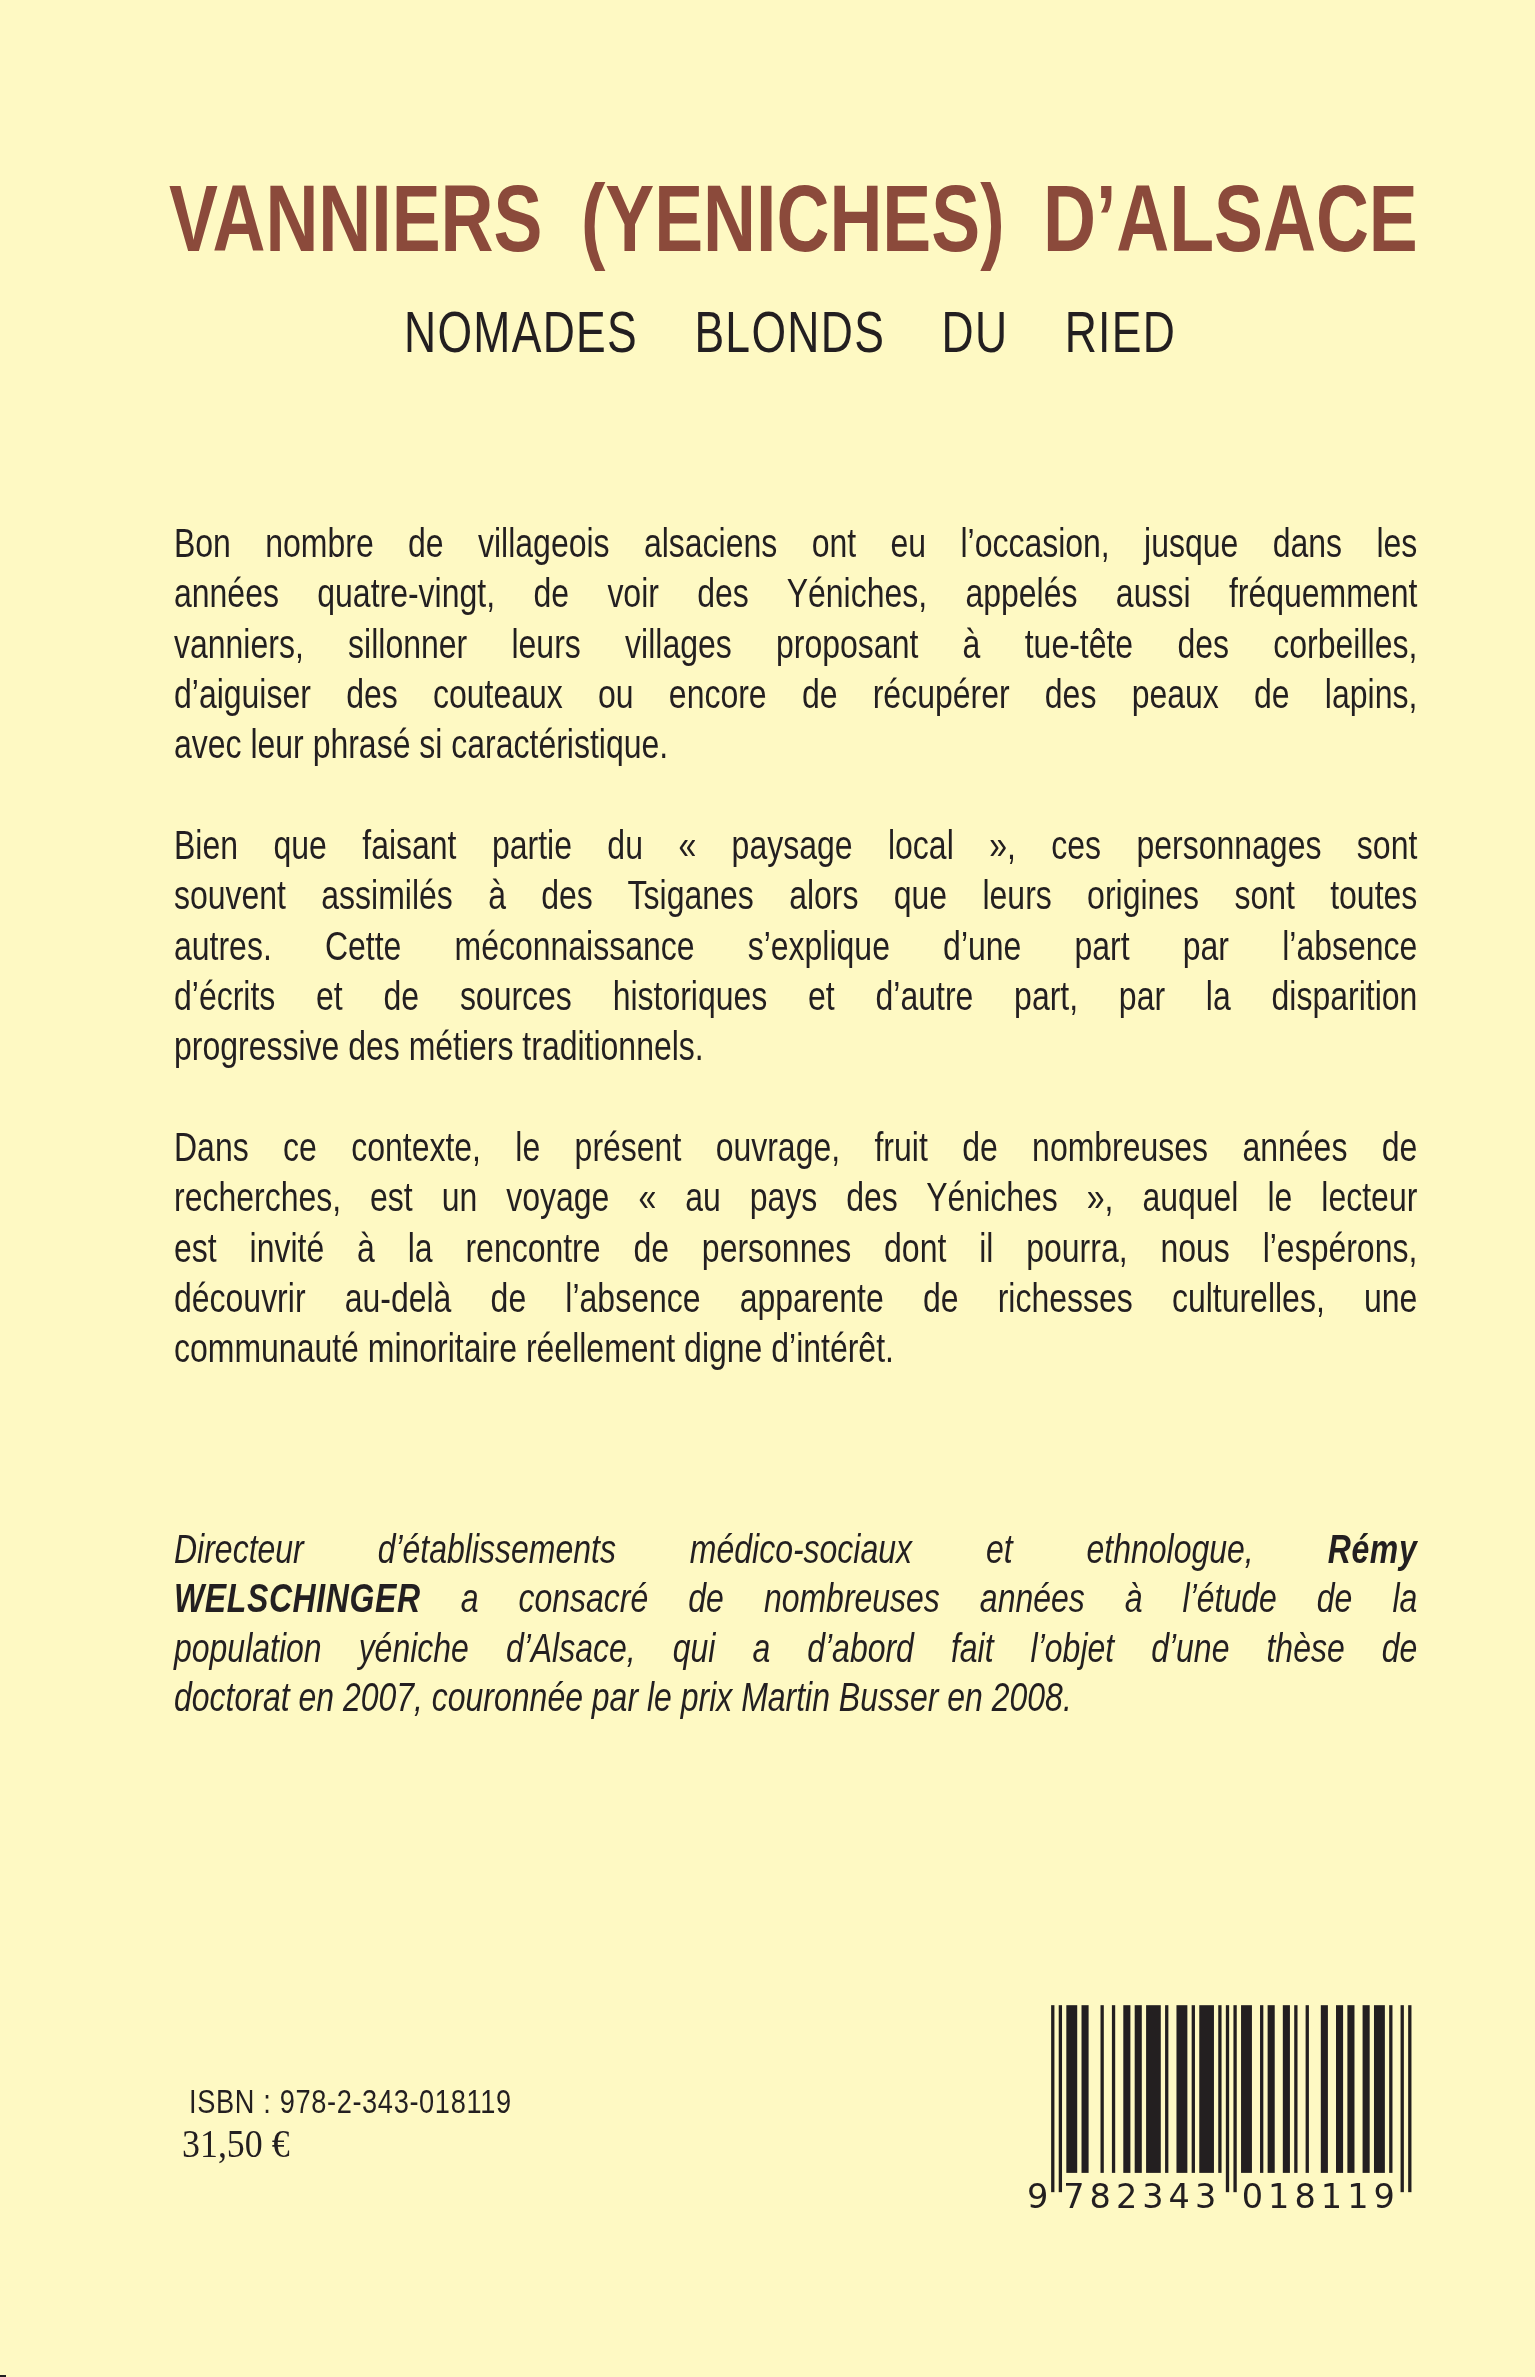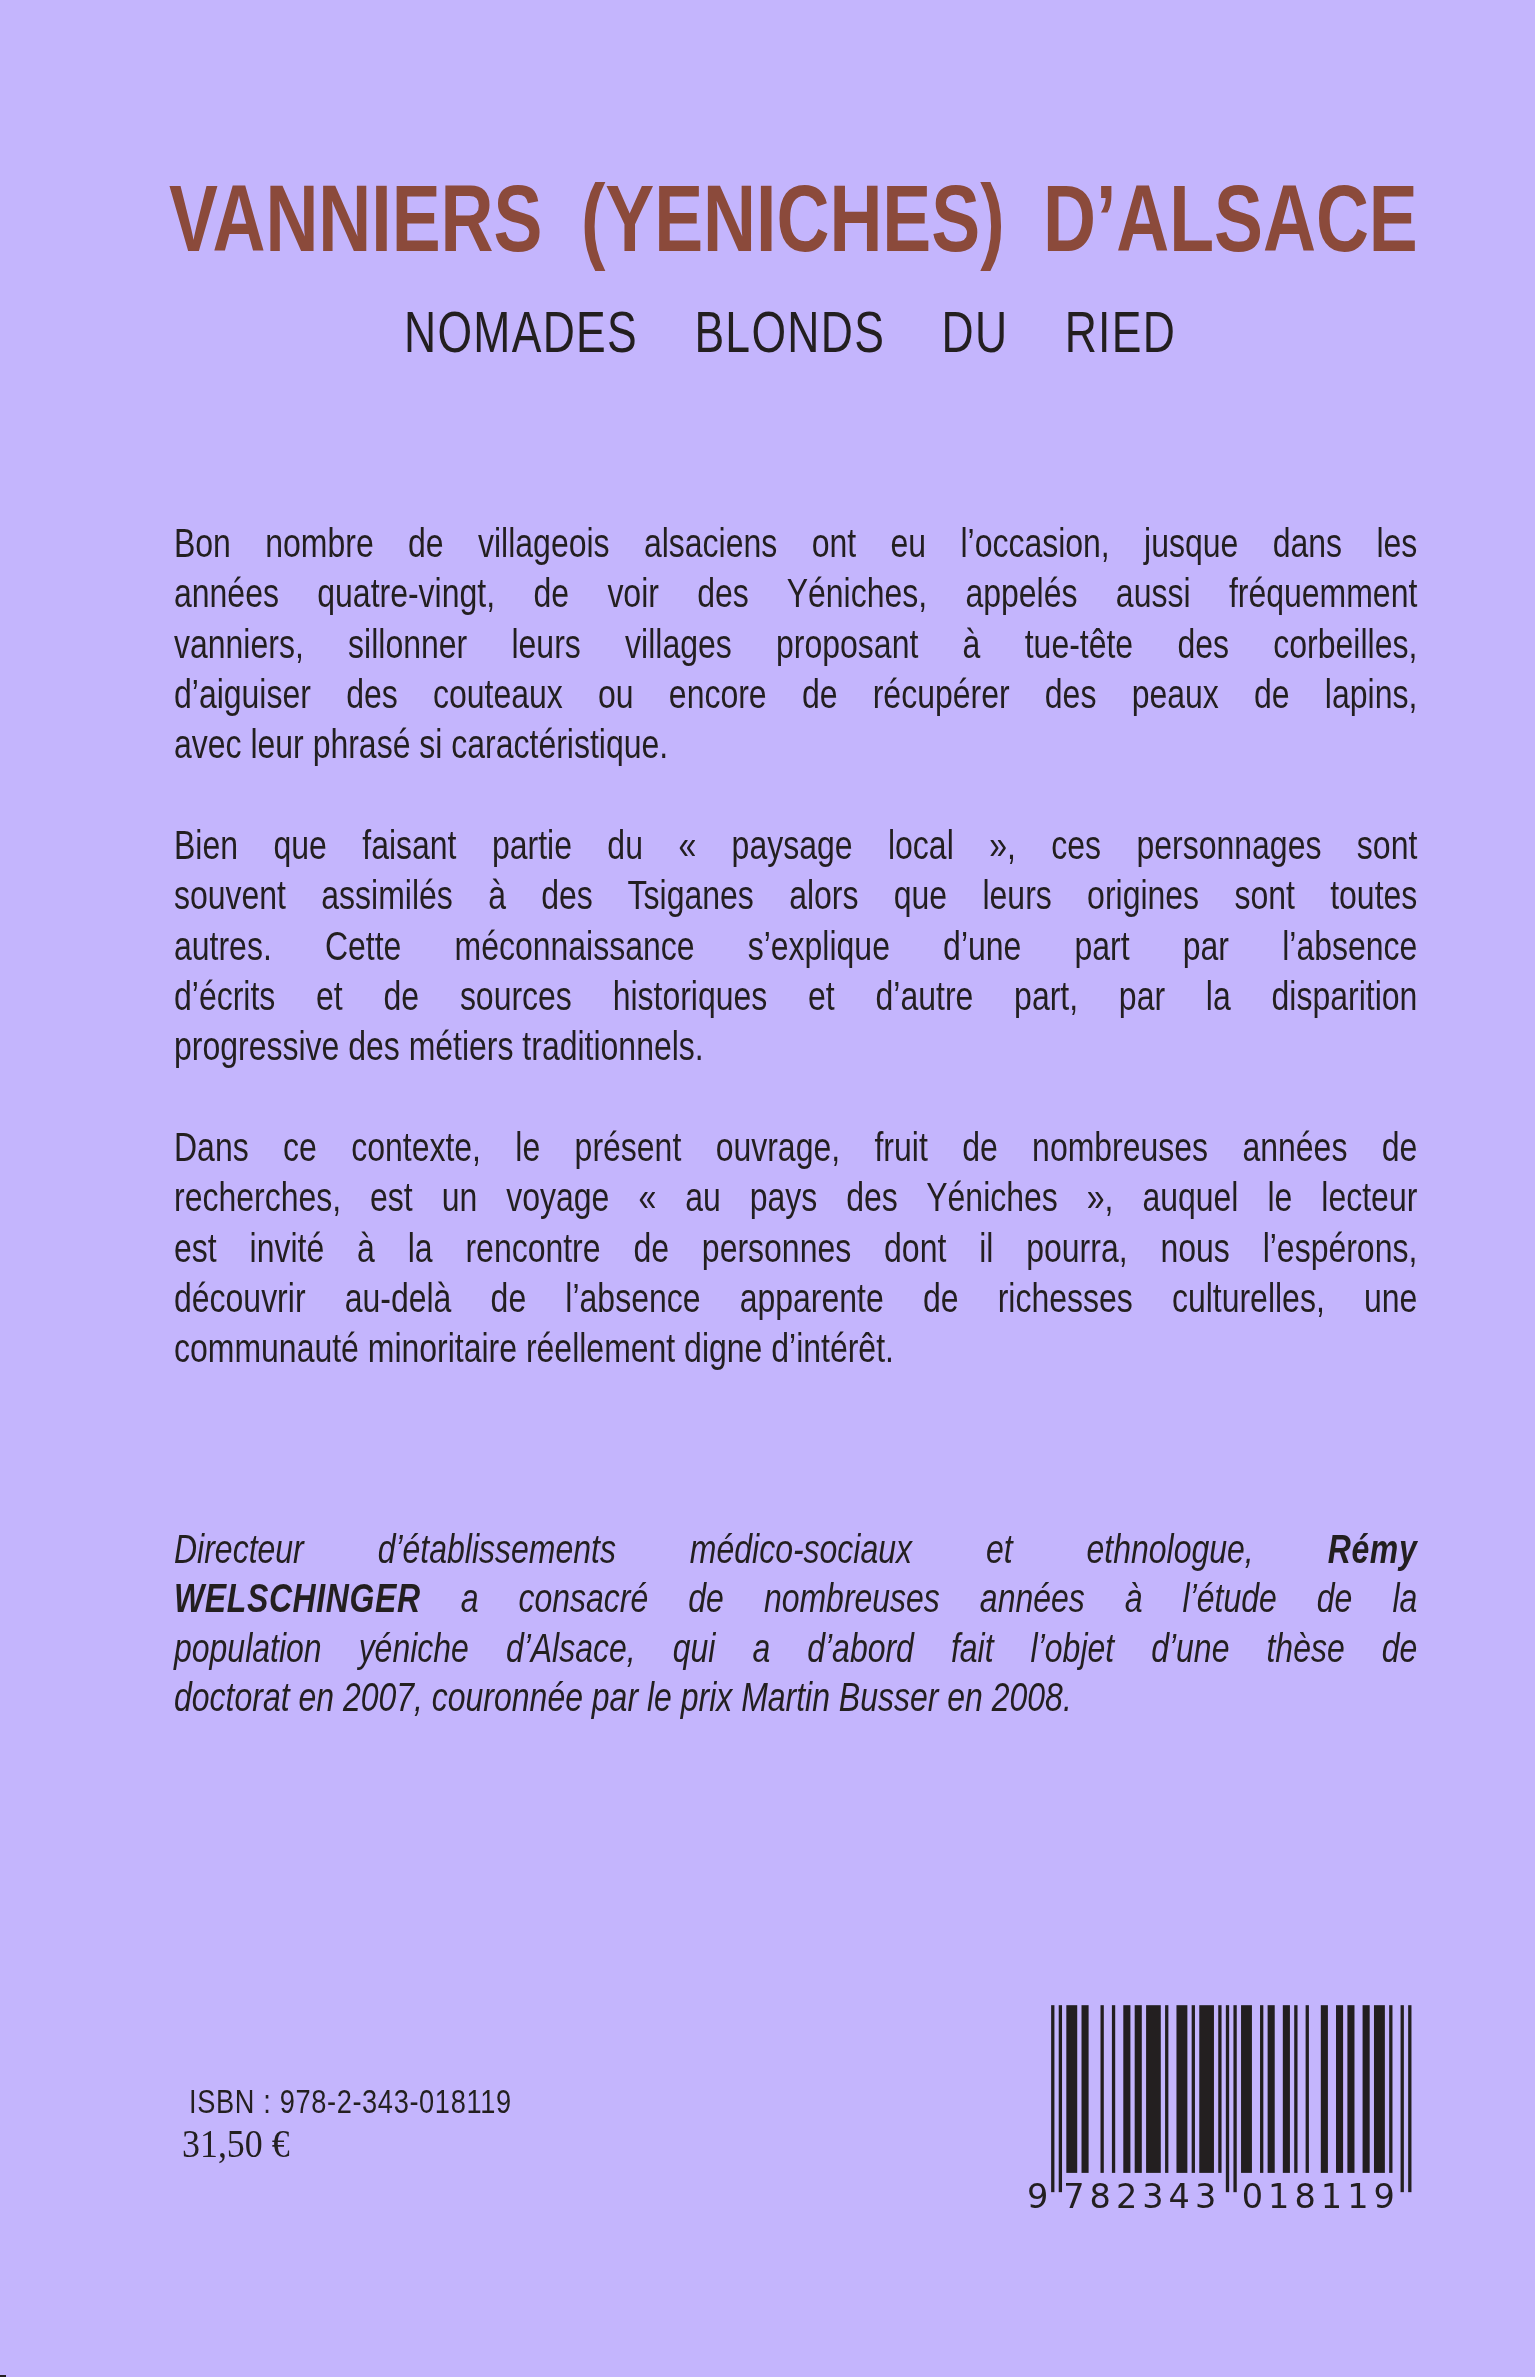--- a/index.html
+++ b/index.html
@@ -1,17 +1,17 @@
 <!DOCTYPE html>
 <html style="font-size:13.4px"><head>
 <meta charset="utf-8">
 <style>
   html, body { margin:0; padding:0; background:#ffffff; }
   body { width:1535px; height:2377px; position:relative; overflow:hidden; }
-  .page { position:absolute; left:0; top:0; width:1535px; height:2377px; background:#c4b5fd; }
+  .page { position:absolute; left:0; top:0; width:1535px; height:2377px; background:#fef9c3; }
 
   .title {
     position:absolute; left:169px; top:164px; width:1601px;
     font-family:"Liberation Sans", sans-serif; font-weight:bold;
     font-size:94px; line-height:109px; white-space:nowrap;
     transform:scaleX(0.78); transform-origin:left top;
     text-align:justify; text-align-last:justify;
   }
   .subtitle {
     position:absolute; left:404px; top:299px; width:990px;

